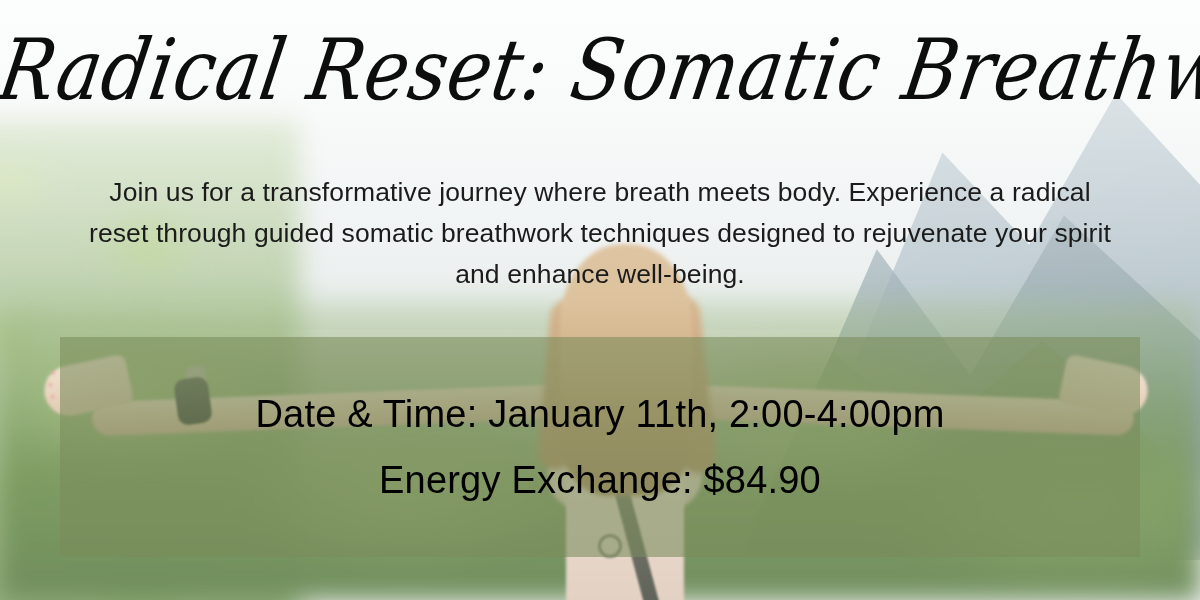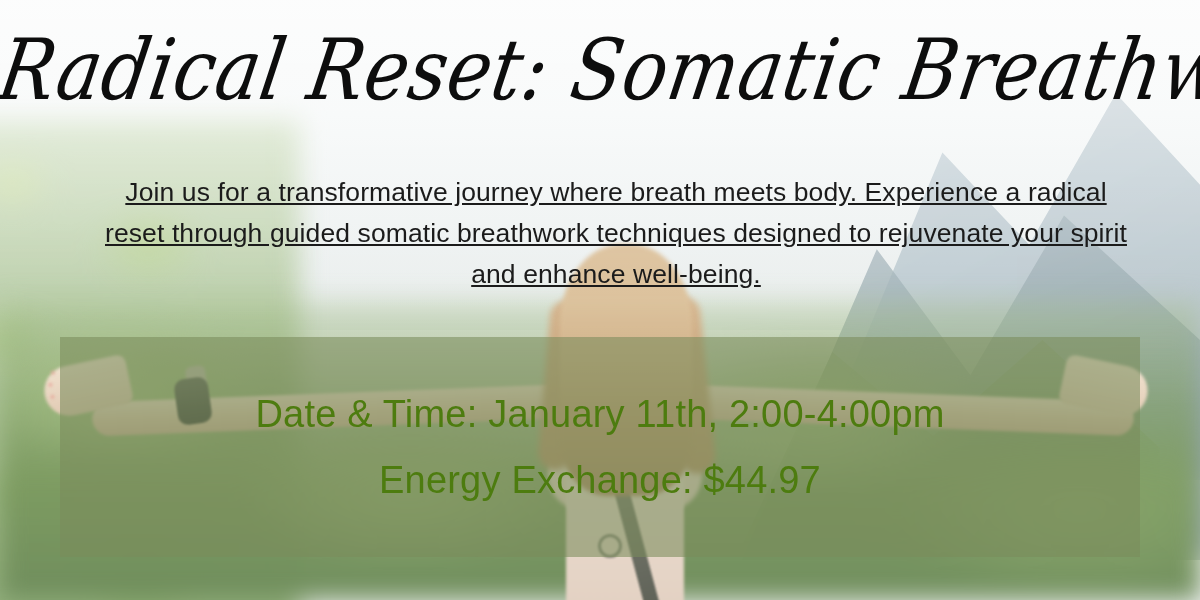--- a/index.html
+++ b/index.html
@@ -192,45 +192,44 @@
     font-size:74px;
     line-height:1.18;
     letter-spacing:.5px;
     color:#0d0d0d;
     white-space:nowrap;
     transform: skewX(-9deg) scaleY(1.14);
     transform-origin:center center;
   }
 
   .description {
-    position:absolute; left:104px; top:172px; width:1024px;
+    position:absolute; left:88px; top:172px; width:1024px;
     text-align:center;
     font-size:26.5px;
     line-height:41px;
     font-weight:400;
     letter-spacing:.1px;
     color:#1b1b1b;
-    text-decoration:underline;
   }
 
   
   .info-panel {
     position:absolute; left:60px; top:337px;
     width:1080px; height:220px;
     background:rgba(122,140,92,0.58);
     display:flex; flex-direction:column;
     align-items:center; justify-content:center;
     gap:4px;
   }
   .info-line {
     font-size:38px;
     line-height:62px;
     font-weight:400;
     letter-spacing:.2px;
-    color:#4d7c0f;
+    color:#000000;
     text-align:center;
     white-space:nowrap;
   }
 </style>
 </head>
 <body>
 
 <div id="banner">
 
   <div class="photo">
@@ -260,16 +259,16 @@
 
     <div class="photo-haze"></div>
   </div>
 
   <div class="title">Radical Reset: Somatic Breathwork</div>
 
   <div class="description">Join us for a transformative journey where breath meets body. Experience a radical reset through guided somatic breathwork techniques designed to rejuvenate your spirit and enhance well-being.</div>
 
   <div class="info-panel">
     <div class="info-line">Date &amp; Time: January 11th, 2:00-4:00pm</div>
-    <div class="info-line">Energy Exchange: $44.97</div>
+    <div class="info-line">Energy Exchange: $84.90</div>
   </div>
 
 </div>
 
 </body></html>

